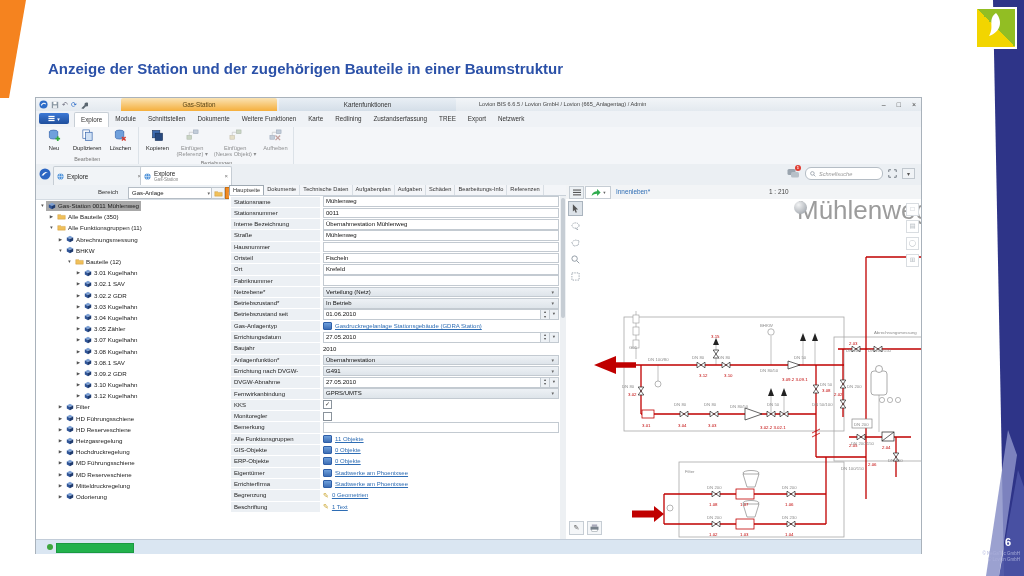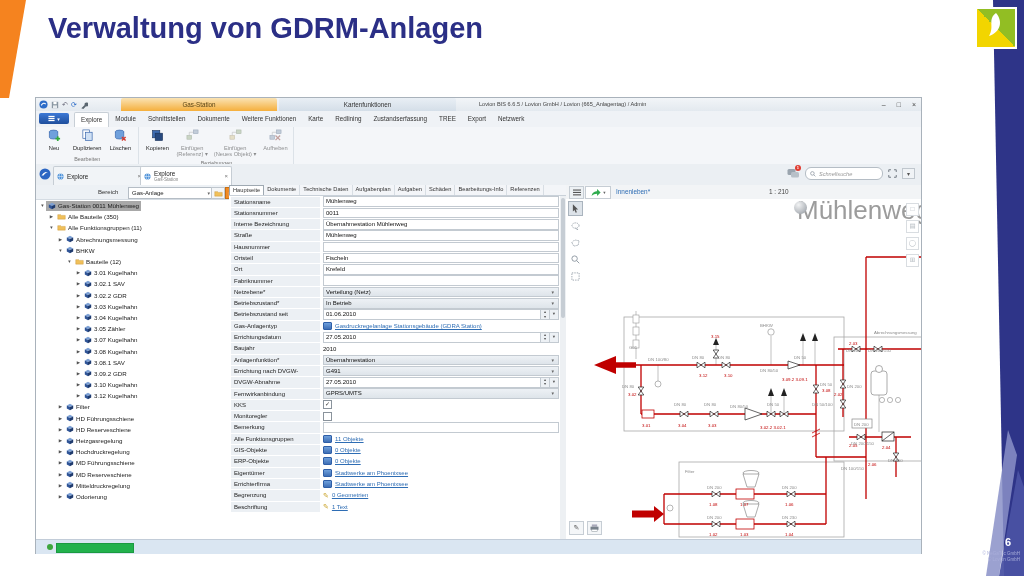--- a/index.html
+++ b/index.html
@@ -116,21 +116,21 @@
   .sprog{position:absolute;left:20px;top:3px;width:76px;height:8px;background:#22B14C;border:1px solid #1B9A40;}
   .dl-red{fill:#C00000;font-size:4.4px;font-family:"Liberation Sans",sans-serif;}
   .dl-gray{fill:#8a8a8a;font-size:4.3px;font-family:"Liberation Sans",sans-serif;}
 </style>
 </head>
 <body>
 
 <div class="slide">
 
   <div class="wedge"></div>
-  <div class="stitle">Verwaltung von GDRM-Anlagen</div>
+  <div class="ssub">Anzeige der Station und der zugehörigen Bauteile in einer Baumstruktur</div>
 
   <div class="band">
     <svg width="44" height="576" viewBox="0 0 44 576">
       <polygon points="13,0 44,0 44,576 24,576" fill="#2E3488"></polygon>
       <polygon points="6,576 28,430 37,455 19,576" fill="#8A91C8" opacity="0.85"></polygon>
       <polygon points="19,576 38,470 44,487 44,576" fill="#4A52A3" opacity="0.95"></polygon>
     </svg>
   </div>
   <div class="logo">
     <svg width="34" height="34" viewBox="0 0 34 34">

